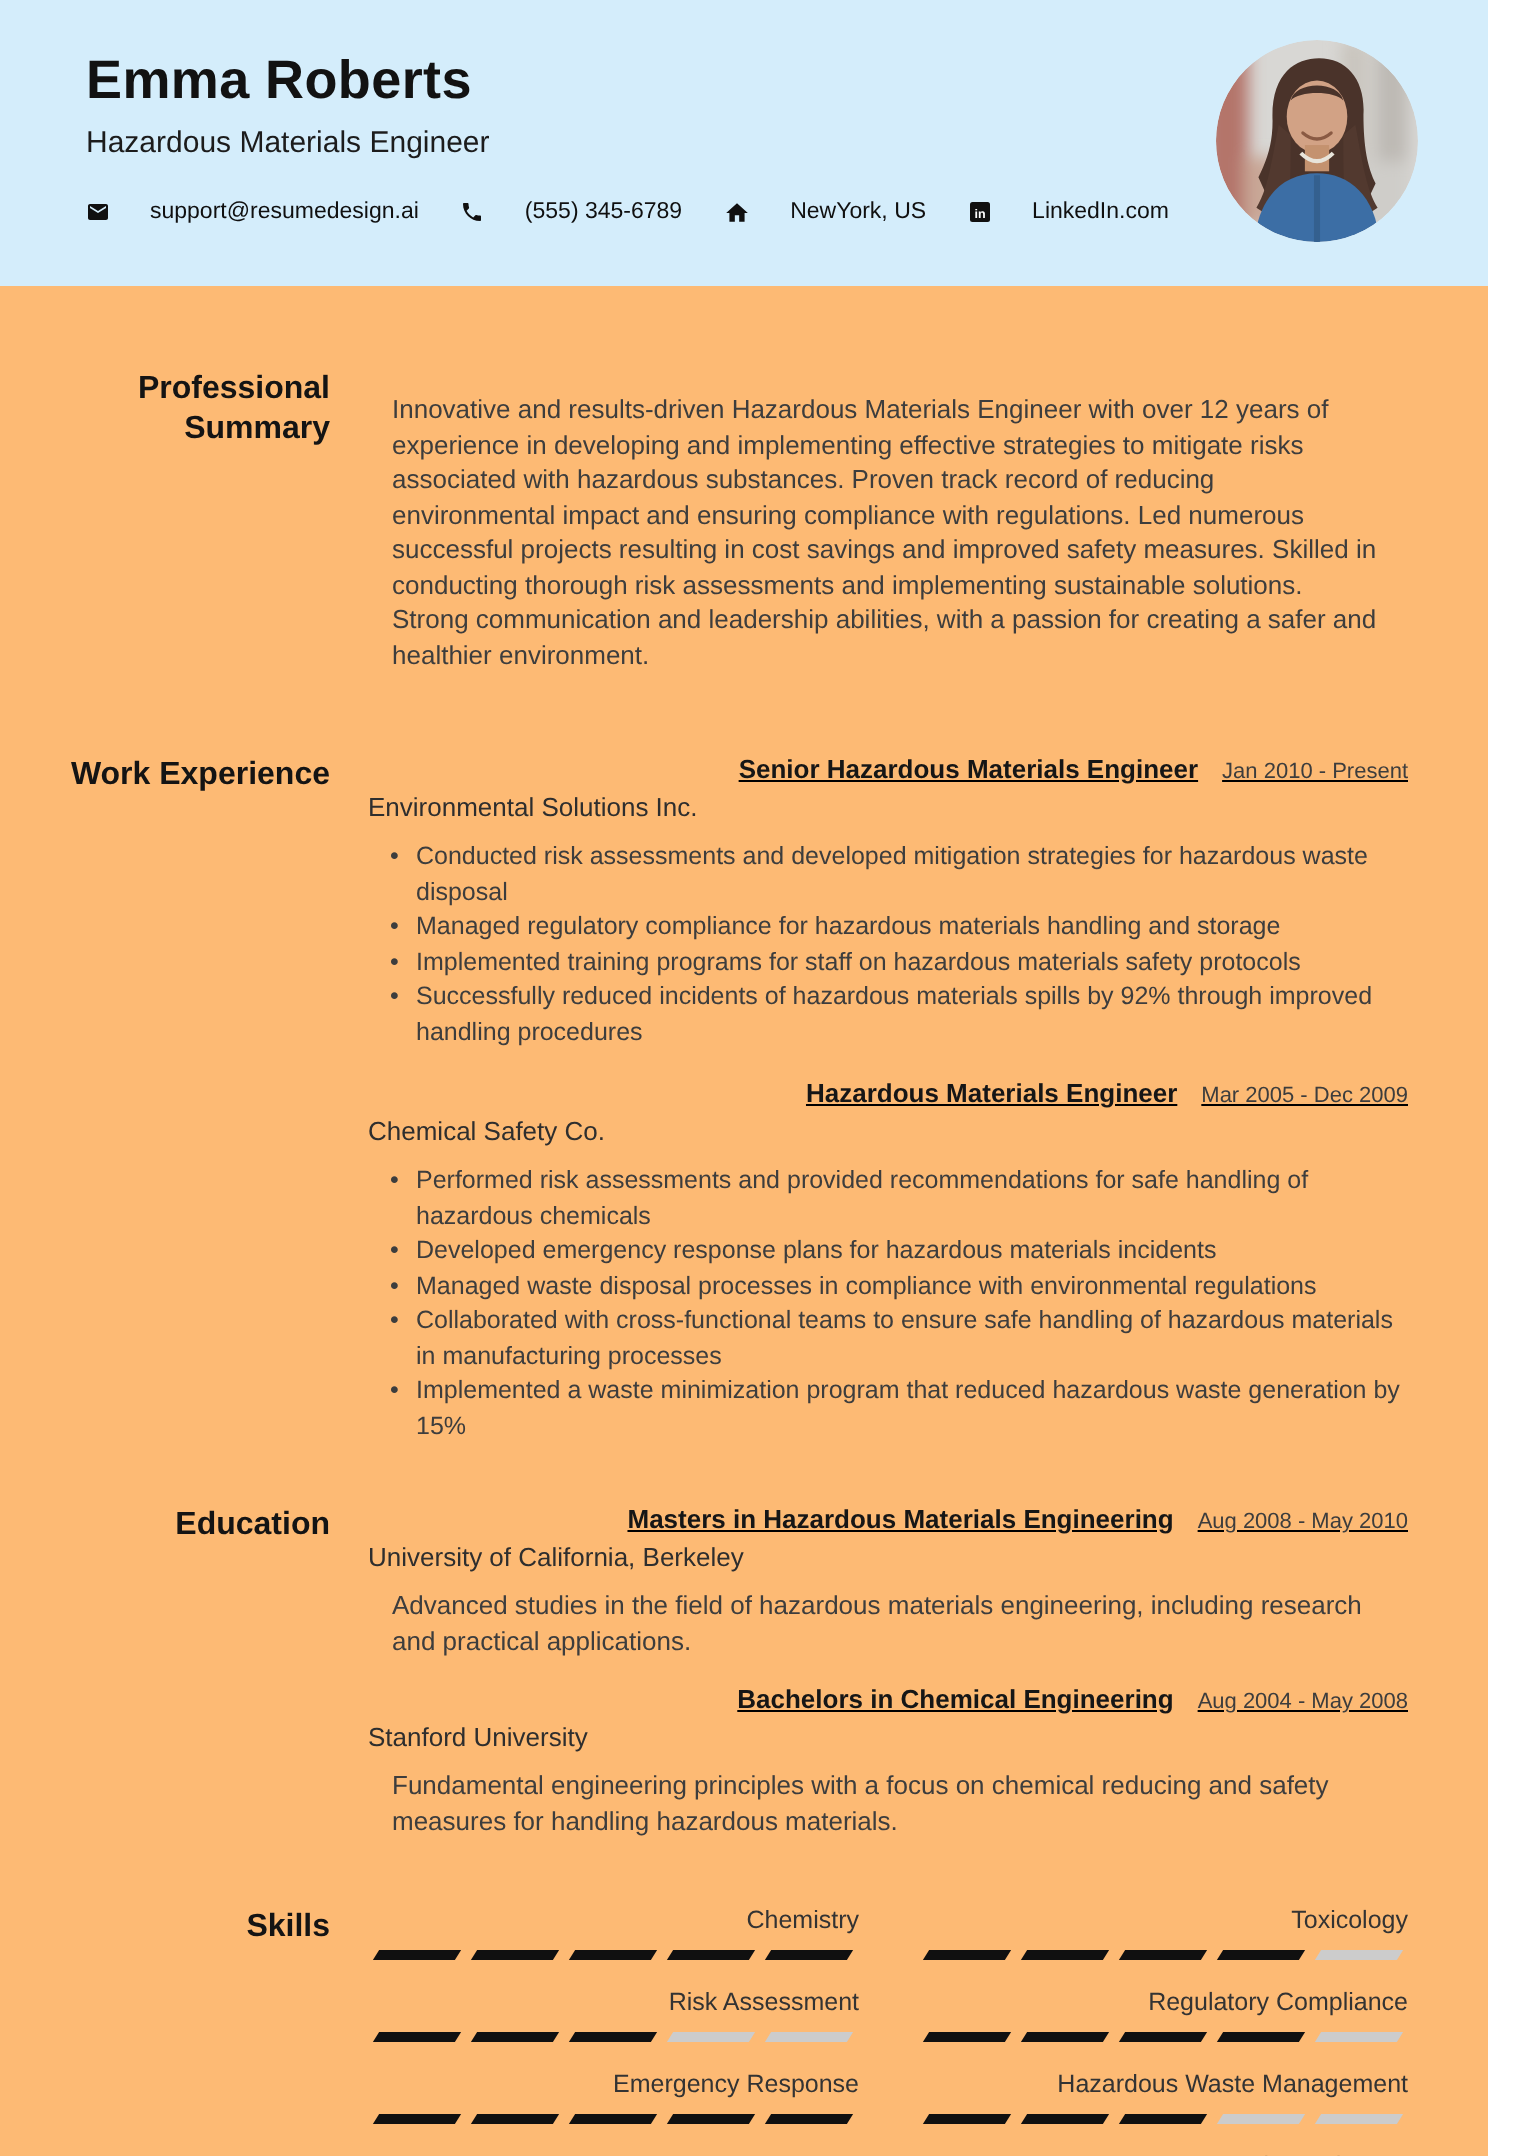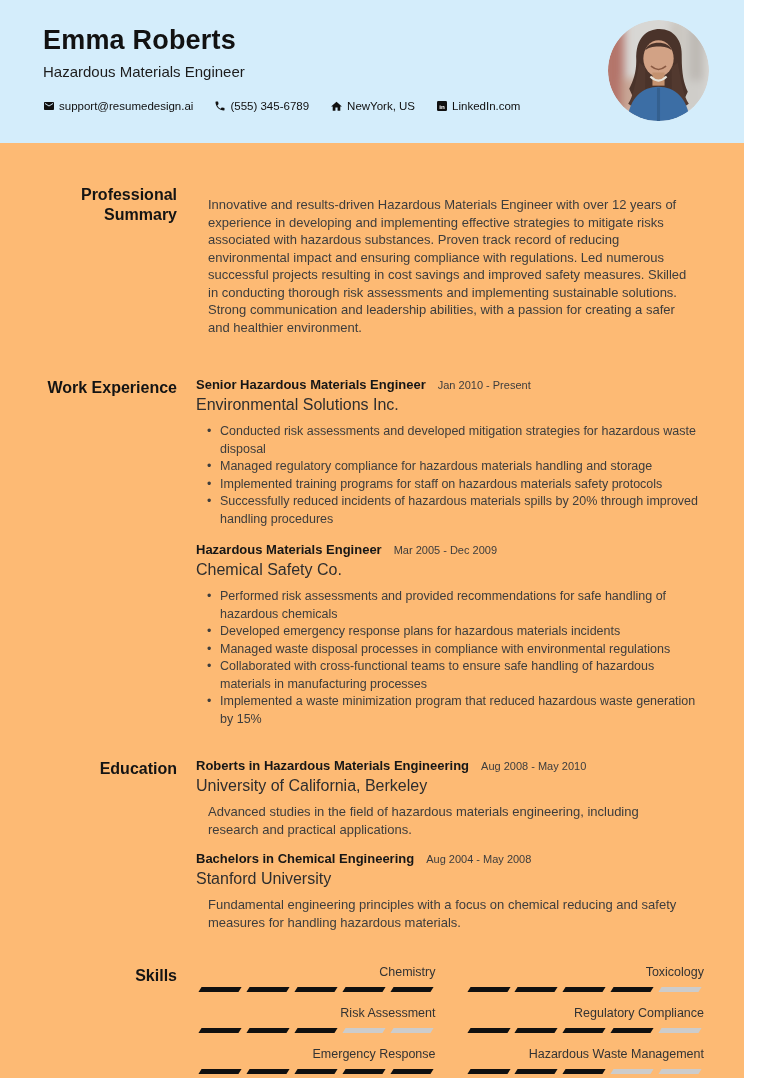--- a/index.html
+++ b/index.html
@@ -9,42 +9,42 @@
   }
   
   .header{
     height:143px;background:#d4edfb;display:flex;justify-content:space-between;
     padding:0 35px 0 43px;box-sizing:border-box;
   }
   .header-left{padding-top:26px;}
   .name{font-size:27px;font-weight:bold;color:#121212;line-height:1.1;letter-spacing:.2px;}
   .job-title{font-size:15px;color:#1c1c1c;margin-top:7px;}
   .contact-row{display:flex;align-items:center;gap:21px;margin-top:20px;font-size:11.5px;color:#101010;}
-  .contact-item{display:flex;align-items:center;gap:4px;white-space:nowrap;}
+  .contact-item{display:flex;align-items:center;gap:20px;white-space:nowrap;}
   .contact-item svg{display:block;}
   .avatar{width:101px;height:101px;border-radius:50%;overflow:hidden;margin-top:20px;flex:0 0 auto;}
   .avatar svg{display:block;}
   
-  .section{display:grid;grid-template-columns:165px 1fr;column-gap:19px;padding-right:40px;padding-left:12px;}
+  .section{display:grid;grid-template-columns:165px 1fr;column-gap:19px;padding-right:40px;}
   .section-label{
     text-align:right;font-size:16px;font-weight:bold;color:#141414;line-height:1.28;
     padding-top:1px;
   }
   .sec-summary{margin-top:41px;}
   .sec-experience{margin-top:29px;}
   .sec-education{margin-top:30px;}
   .sec-skills{margin-top:22px;}
   .body-text{font-size:13px;line-height:17.5px;color:#3d3d3d;margin:12px;}
   
   .entry{margin:0;}
   .entry + .entry{margin-top:14px;}
-  .entry-head{display:flex;justify-content:flex-start;align-items:baseline;}
+  .entry-head{display:flex;justify-content:flex-end;align-items:baseline;text-decoration:underline;}
   .entry-title{font-size:13px;font-weight:bold;color:#161616;}
   .entry-dates{font-size:11px;color:#3d3d3d;flex:0 0 auto;padding-left:12px;}
-  .entry-sub{font-size:16px;color:#2e2e2e;margin-top:4px;}
+  .entry-sub{font-size:13px;color:#2e2e2e;margin-top:4px;}
   .bullets{margin:9px 0 0 0;padding:0 0 0 24px;list-style:none;}
   .bullets li{position:relative;font-size:12.5px;line-height:17.5px;color:#3d3d3d;}
   .bullets li::before{content:"\2022";position:absolute;left:-13px;color:#3d3d3d;}
   .entry-desc{margin-top:8px;}
   .edu-entry + .edu-entry{margin-top:13px;}
   
   .skills-grid{display:grid;grid-template-columns:1fr 1fr;column-gap:29px;row-gap:14px;text-align:right;}
   .skill-name{font-size:12.5px;color:#333333;margin-bottom:8px;}
   .skill-bar{display:flex;gap:8px;height:5px;padding:0 4px;}
   .skill-bar .seg{flex:1;transform:skewX(-32deg);}
@@ -142,21 +142,21 @@
       <div class="entry">
         <div class="entry-head">
           <span class="entry-title">Senior Hazardous Materials Engineer</span>
           <span class="entry-dates">Jan 2010 - Present</span>
         </div>
         <div class="entry-sub">Environmental Solutions Inc.</div>
         <ul class="bullets">
           <li>Conducted risk assessments and developed mitigation strategies for hazardous waste disposal</li>
           <li>Managed regulatory compliance for hazardous materials handling and storage</li>
           <li>Implemented training programs for staff on hazardous materials safety protocols</li>
-          <li>Successfully reduced incidents of hazardous materials spills by 20% through improved handling procedures</li>
+          <li>Successfully reduced incidents of hazardous materials spills by 92% through improved handling procedures</li>
         </ul>
       </div>
 
       <div class="entry">
         <div class="entry-head">
           <span class="entry-title">Hazardous Materials Engineer</span>
           <span class="entry-dates">Mar 2005 - Dec 2009</span>
         </div>
         <div class="entry-sub">Chemical Safety Co.</div>
         <ul class="bullets">
@@ -170,21 +170,21 @@
 
     </div>
   </div>
 
   <div class="section sec-education">
     <div class="section-label">Education</div>
     <div>
 
       <div class="entry edu-entry">
         <div class="entry-head">
-          <span class="entry-title">Roberts in Hazardous Materials Engineering</span>
+          <span class="entry-title">Masters in Hazardous Materials Engineering</span>
           <span class="entry-dates">Aug 2008 - May 2010</span>
         </div>
         <div class="entry-sub">University of California, Berkeley</div>
         <p class="body-text entry-desc">Advanced studies in the field of hazardous materials engineering, including research and practical applications.</p>
       </div>
 
       <div class="entry edu-entry">
         <div class="entry-head">
           <span class="entry-title">Bachelors in Chemical Engineering</span>
           <span class="entry-dates">Aug 2004 - May 2008</span>

